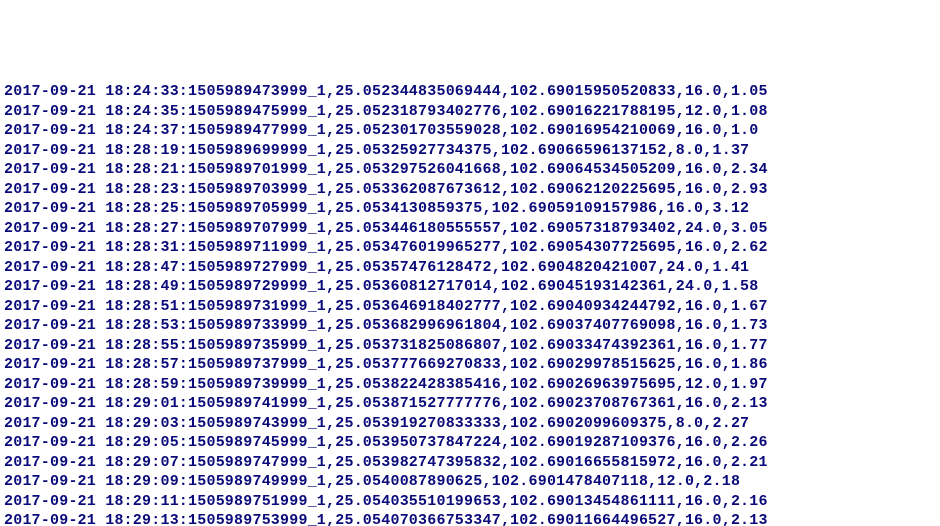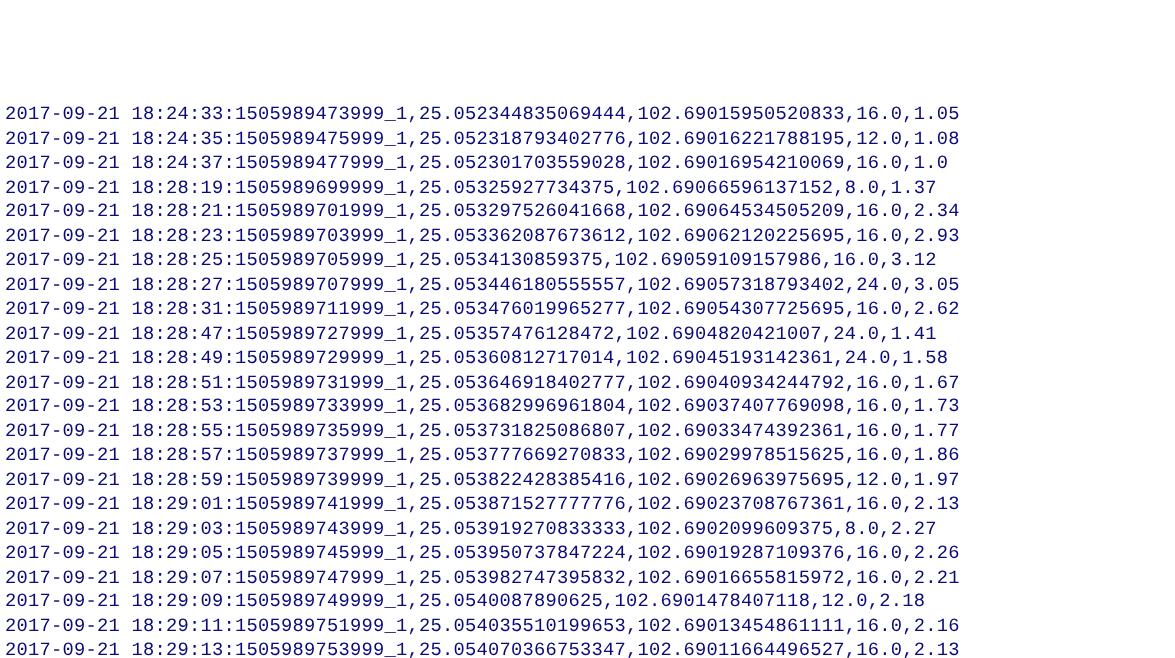--- a/index.html
+++ b/index.html
@@ -9,20 +9,21 @@
       font-size: 15px;
       background: #ffffff;
       color: #0a0a7a;
       white-space: pre;
       overflow: hidden;
       line-height: 1.3;
       letter-spacing: 0.2px;
     }
     .line {
       display: block;
+      font-weight: bold;
     }
   </style>
 </head>
 <body>
 
 
 
 <div id="log-container"><span class="line">2017-09-21 18:24:33:1505989473999_1,25.052344835069444,102.69015950520833,16.0,1.05</span><span class="line">2017-09-21 18:24:35:1505989475999_1,25.052318793402776,102.69016221788195,12.0,1.08</span><span class="line">2017-09-21 18:24:37:1505989477999_1,25.052301703559028,102.69016954210069,16.0,1.0</span><span class="line">2017-09-21 18:28:19:1505989699999_1,25.05325927734375,102.69066596137152,8.0,1.37</span><span class="line">2017-09-21 18:28:21:1505989701999_1,25.053297526041668,102.69064534505209,16.0,2.34</span><span class="line">2017-09-21 18:28:23:1505989703999_1,25.053362087673612,102.69062120225695,16.0,2.93</span><span class="line">2017-09-21 18:28:25:1505989705999_1,25.0534130859375,102.69059109157986,16.0,3.12</span><span class="line">2017-09-21 18:28:27:1505989707999_1,25.053446180555557,102.69057318793402,24.0,3.05</span><span class="line">2017-09-21 18:28:31:1505989711999_1,25.053476019965277,102.69054307725695,16.0,2.62</span><span class="line">2017-09-21 18:28:47:1505989727999_1,25.05357476128472,102.6904820421007,24.0,1.41</span><span class="line">2017-09-21 18:28:49:1505989729999_1,25.05360812717014,102.69045193142361,24.0,1.58</span><span class="line">2017-09-21 18:28:51:1505989731999_1,25.053646918402777,102.69040934244792,16.0,1.67</span><span class="line">2017-09-21 18:28:53:1505989733999_1,25.053682996961804,102.69037407769098,16.0,1.73</span><span class="line">2017-09-21 18:28:55:1505989735999_1,25.053731825086807,102.69033474392361,16.0,1.77</span><span class="line">2017-09-21 18:28:57:1505989737999_1,25.053777669270833,102.69029978515625,16.0,1.86</span><span class="line">2017-09-21 18:28:59:1505989739999_1,25.053822428385416,102.69026963975695,12.0,1.97</span><span class="line">2017-09-21 18:29:01:1505989741999_1,25.053871527777776,102.69023708767361,16.0,2.13</span><span class="line">2017-09-21 18:29:03:1505989743999_1,25.053919270833333,102.6902099609375,8.0,2.27</span><span class="line">2017-09-21 18:29:05:1505989745999_1,25.053950737847224,102.69019287109376,16.0,2.26</span><span class="line">2017-09-21 18:29:07:1505989747999_1,25.053982747395832,102.69016655815972,16.0,2.21</span><span class="line">2017-09-21 18:29:09:1505989749999_1,25.0540087890625,102.6901478407118,12.0,2.18</span><span class="line">2017-09-21 18:29:11:1505989751999_1,25.054035510199653,102.69013454861111,16.0,2.16</span><span class="line">2017-09-21 18:29:13:1505989753999_1,25.054070366753347,102.69011664496527,16.0,2.13</span></div>
 
 

